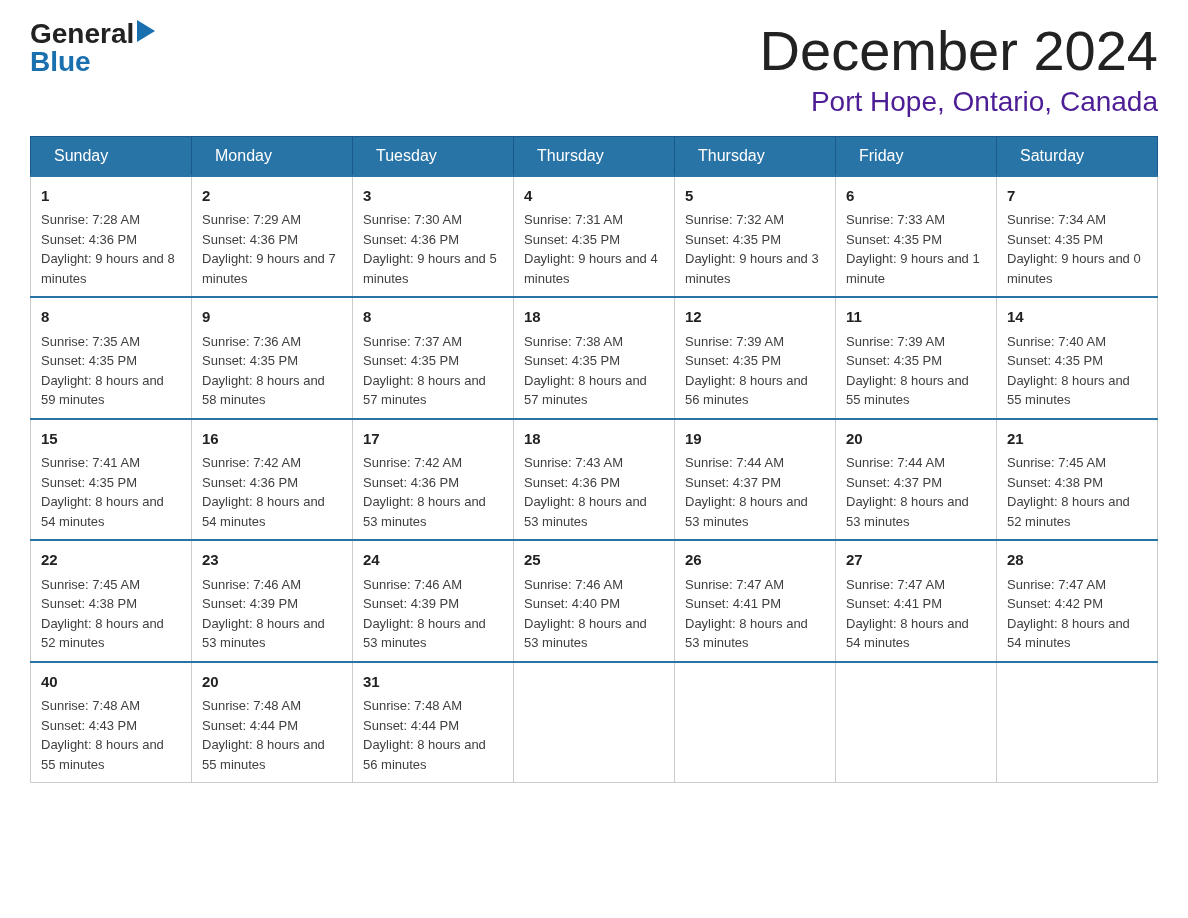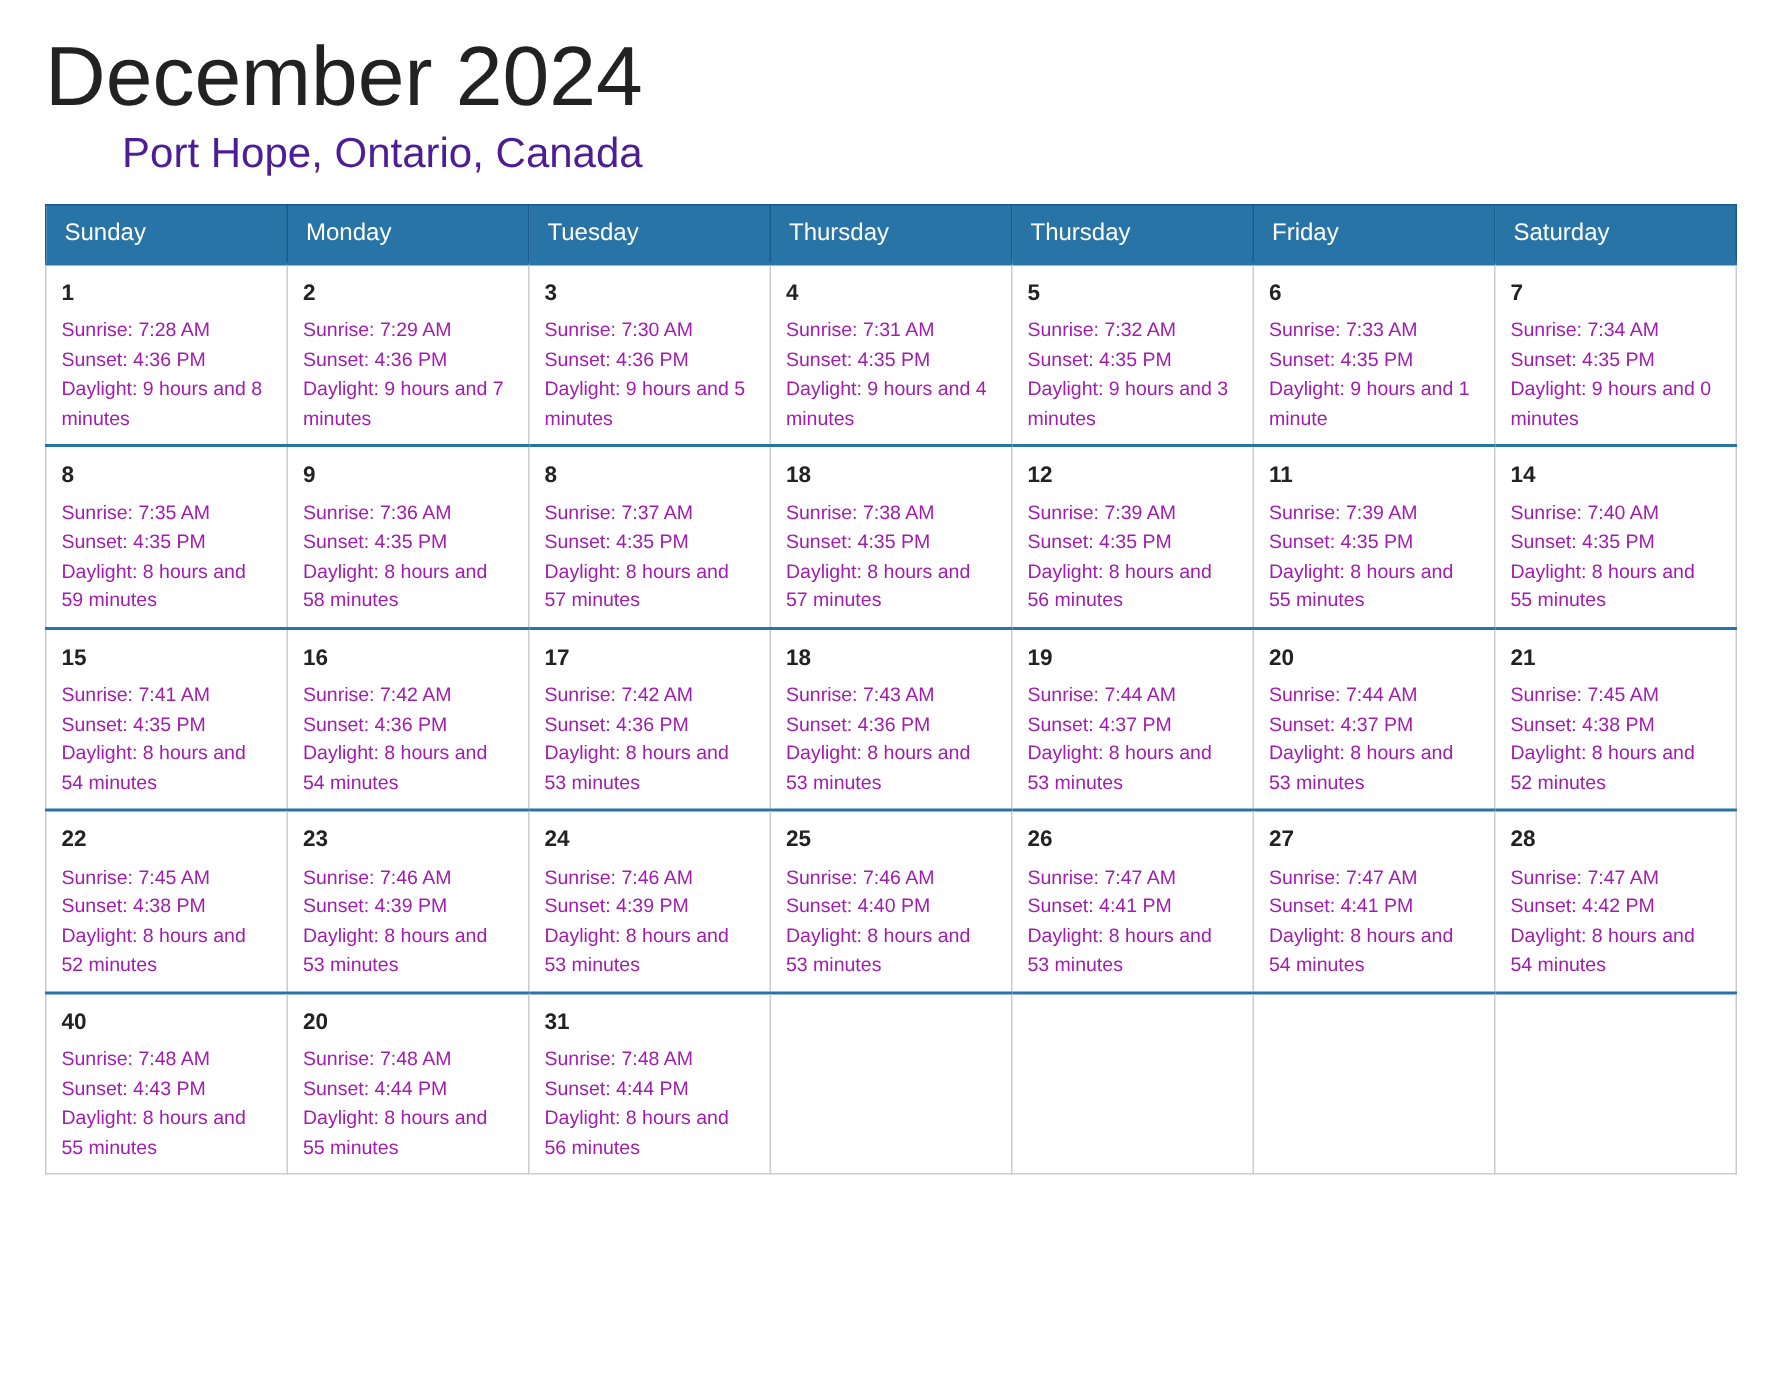--- a/index.html
+++ b/index.html
@@ -55,21 +55,21 @@
     .calendar-table {
       width: 100%;
       border-collapse: collapse;
       border: 1px solid #bbb;
     }
     .calendar-table th {
       background: #2874a6;
       color: #fff;
       font-size: 16px;
       font-weight: normal;
-      padding: 10px 12px;
+      padding: 10px 23px;
       text-align: left;
       border: 1px solid #1a5a8a;
     }
     .calendar-table td {
       vertical-align: top;
       padding: 8px 10px;
       border: 1px solid #ccc;
       width: 14.28%;
       min-height: 90px;
       font-size: 13px;
@@ -80,31 +80,44 @@
       background: #fff;
     }
     .day-number {
       font-size: 15px;
       font-weight: bold;
       color: #222;
       display: block;
       margin-bottom: 3px;
     }
     .day-info {
-      color: #a21caf;
+      color: #404040;
       font-size: 13px;
     }
     tr.week-row td {
       border-top: 2px solid #2874a6;
     }
   </style>
 </head>
 <body>
 
 <div class="header-row">
+  <div class="logo">
+    <div class="logo-top-line">
+      <span class="logo-text-general">General</span>
+      <span style="display:inline-block;margin-left:3px;margin-bottom:2px;">
+        <svg width="18" height="22" viewBox="0 0 18 22">
+            <polygon points="0,0 18,11 0,22" fill="#1a6faf"></polygon>
+          </svg>
+      </span>
+    </div>
+    <div>
+      <span class="logo-text-blue">Blue</span>
+    </div>
+  </div>
   <div class="title-section">
     <div class="calendar-title">December 2024</div>
     <div class="calendar-subtitle">Port Hope, Ontario, Canada</div>
   </div>
 </div>
 
 <table class="calendar-table">
   <thead>
     <tr>
     <th>Sunday</th>

